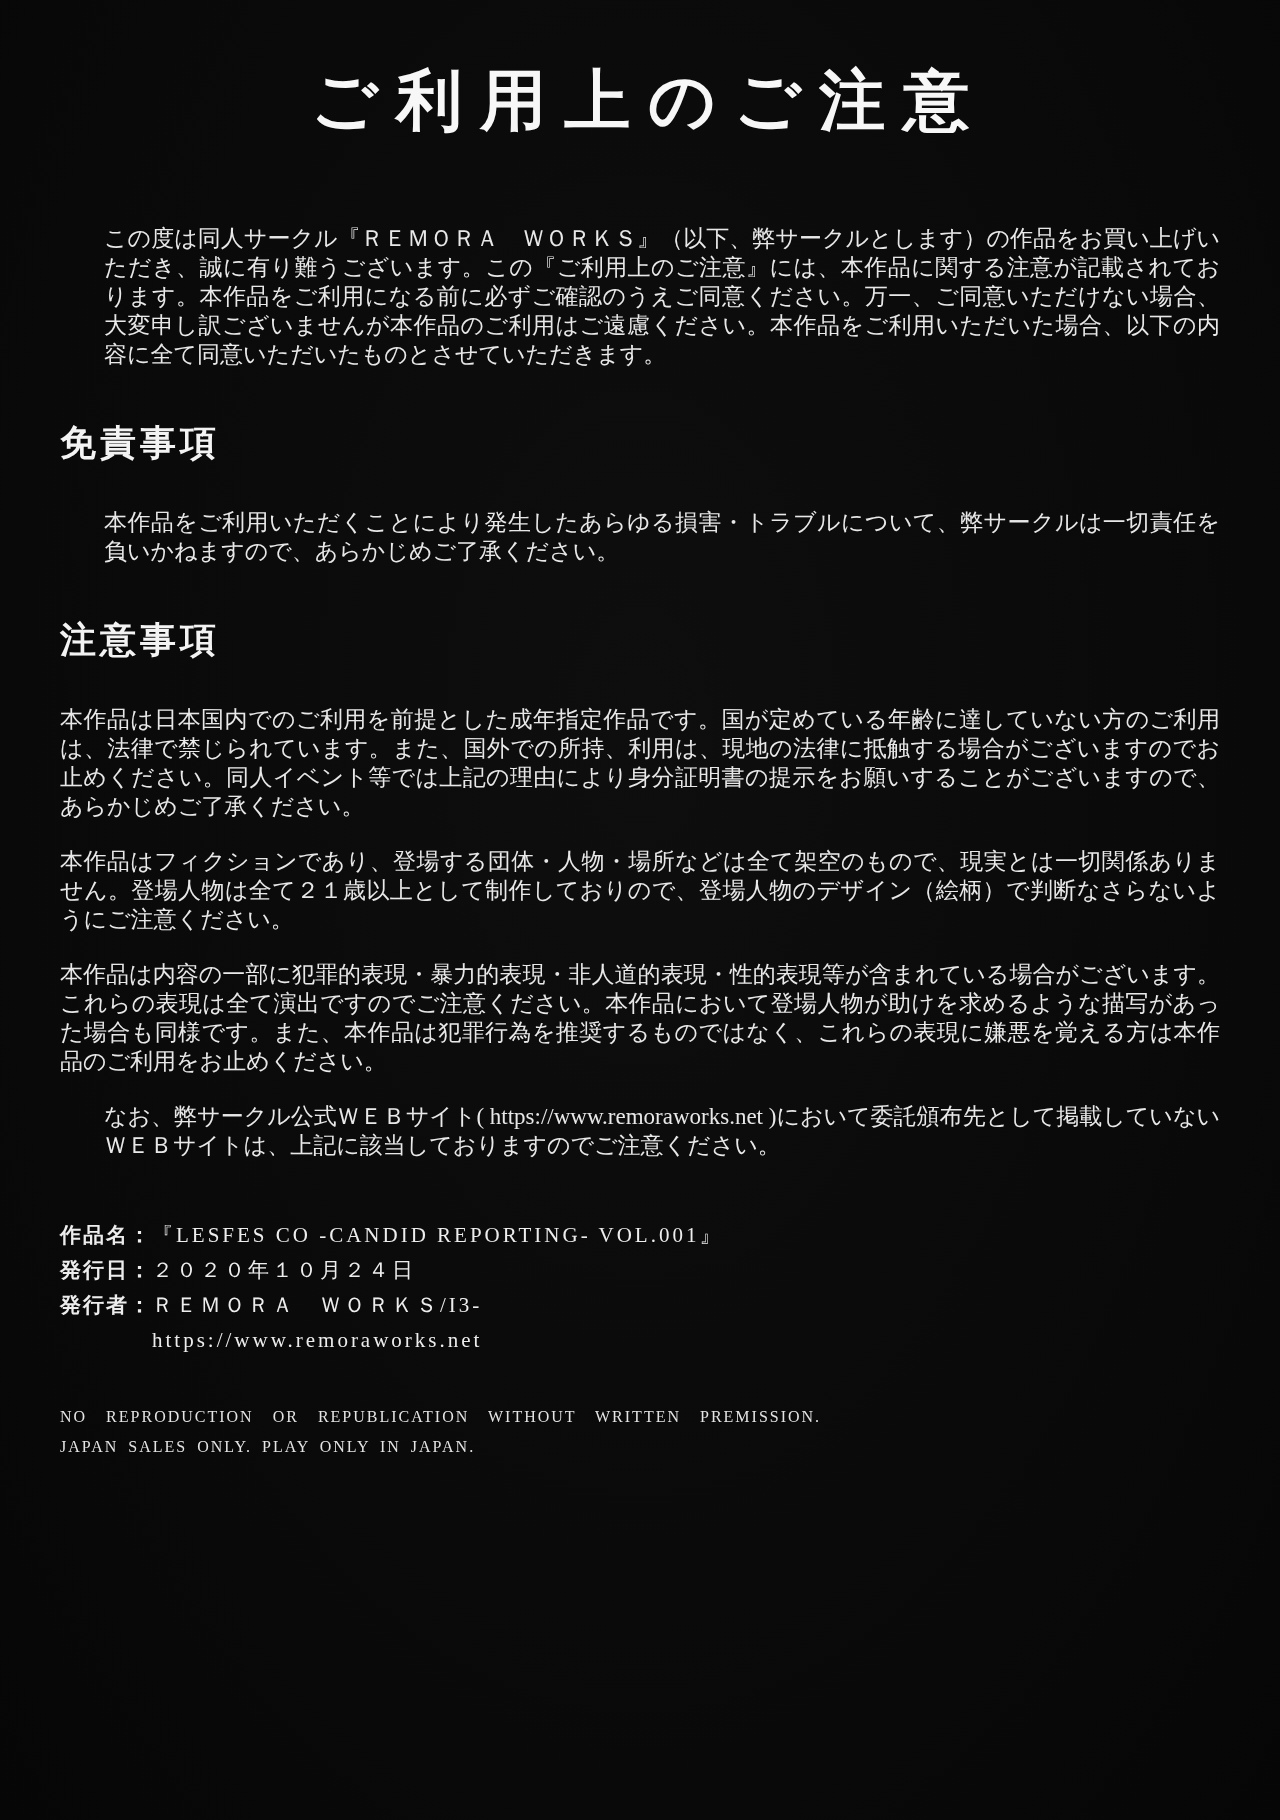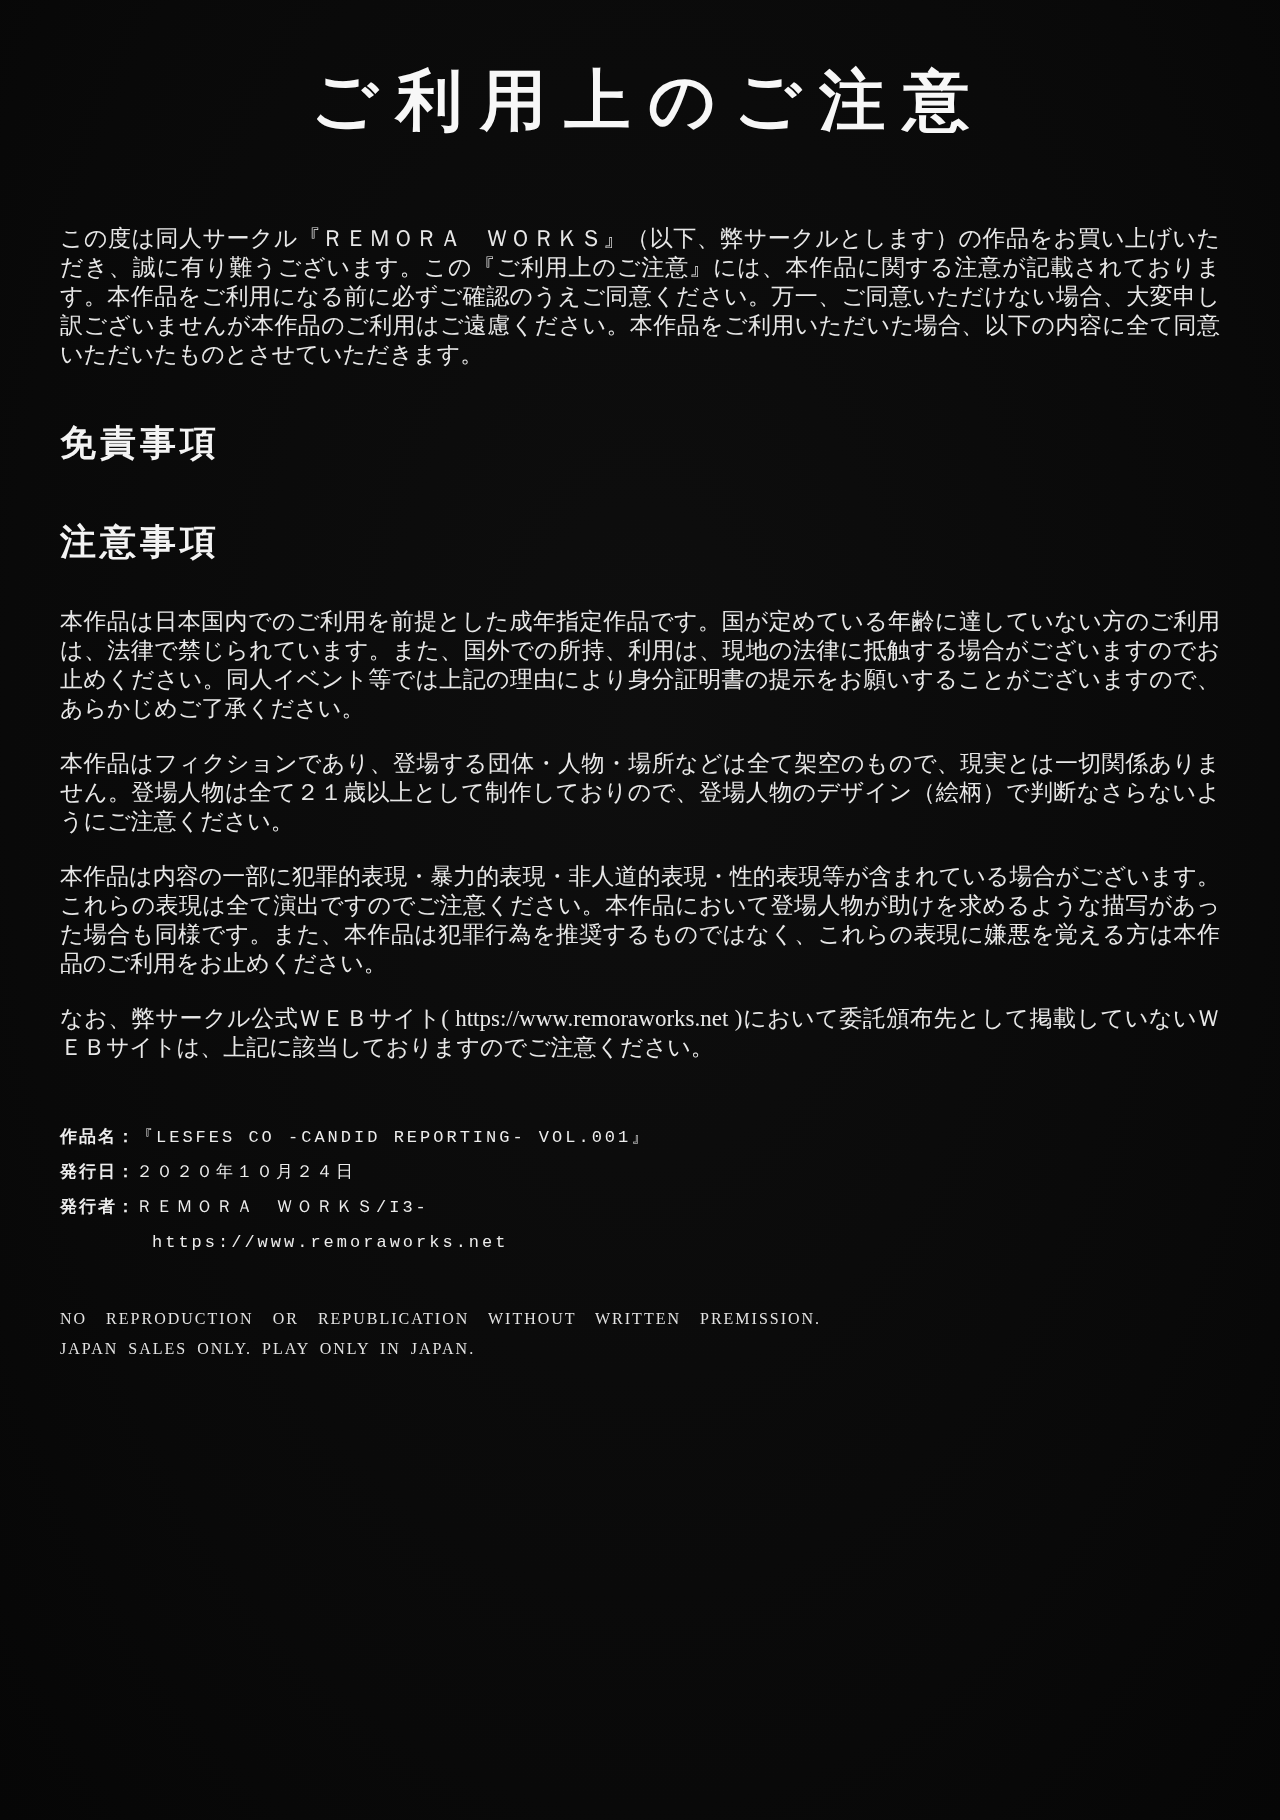--- a/index.html
+++ b/index.html
@@ -36,26 +36,25 @@
     letter-spacing: 4px;
     color: #f3f3f3;
   }
   p.body-paragraph {
     margin: 0 0 26px 0;
     font-size: 23px;
     line-height: 29px;
     text-align: justify;
     color: #e8e8e8;
   }
-  p.body-paragraph:last-child { margin-bottom: 0; }
+  p.body-paragraph:last-child { margin-bottom: 0; margin-left: 44px; }
   .colophon {
     margin-top: 58px;
-    font-size: 17px;
+    font-size: 21px;
     line-height: 35px;
-    font-family: Liberation Mono, monospace;
   }
   .colophon-row { white-space: nowrap; }
   .colophon-label { font-weight: bold; letter-spacing: 2px; }
   .colophon-value { letter-spacing: 3px; }
   .colophon-row.indent { padding-left: 92px; }
   .legal {
     margin-top: 44px;
     font-size: 16px;
     line-height: 30px;
     letter-spacing: 2px;
@@ -76,20 +75,21 @@
 <div class="page">
 
   <h1 class="doc-title">ご利用上のご注意</h1>
 
   <section class="doc-section">
     <p class="body-paragraph">この度は同人サークル『ＲＥＭＯＲＡ　ＷＯＲＫＳ』（以下、弊サークルとします）の作品をお買い上げいただき、誠に有り難うございます。この『ご利用上のご注意』には、本作品に関する注意が記載されております。本作品をご利用になる前に必ずご確認のうえご同意ください。万一、ご同意いただけない場合、大変申し訳ございませんが本作品のご利用はご遠慮ください。本作品をご利用いただいた場合、以下の内容に全て同意いただいたものとさせていただきます。</p>
   </section>
 
   <section class="doc-section">
     <h2 class="section-heading">免責事項</h2>
+    <p class="body-paragraph">本作品をご利用いただくことにより発生したあらゆる損害・トラブルについて、弊サークルは一切責任を負いかねますので、あらかじめご了承ください。</p>
   </section>
 
   <section class="doc-section">
     <h2 class="section-heading">注意事項</h2>
     <p class="body-paragraph">本作品は日本国内でのご利用を前提とした成年指定作品です。国が定めている年齢に達していない方のご利用は、法律で禁じられています。また、国外での所持、利用は、現地の法律に抵触する場合がございますのでお止めください。同人イベント等では上記の理由により身分証明書の提示をお願いすることがございますので、あらかじめご了承ください。</p>
     <p class="body-paragraph">本作品はフィクションであり、登場する団体・人物・場所などは全て架空のもので、現実とは一切関係ありません。登場人物は全て２１歳以上として制作しておりので、登場人物のデザイン（絵柄）で判断なさらないようにご注意ください。</p>
     <p class="body-paragraph">本作品は内容の一部に犯罪的表現・暴力的表現・非人道的表現・性的表現等が含まれている場合がございます。これらの表現は全て演出ですのでご注意ください。本作品において登場人物が助けを求めるような描写があった場合も同様です。また、本作品は犯罪行為を推奨するものではなく、これらの表現に嫌悪を覚える方は本作品のご利用をお止めください。</p>
     <p class="body-paragraph">なお、弊サークル公式ＷＥＢサイト( https://www.remoraworks.net )において委託頒布先として掲載していないＷＥＢサイトは、上記に該当しておりますのでご注意ください。</p>
   </section>
 

